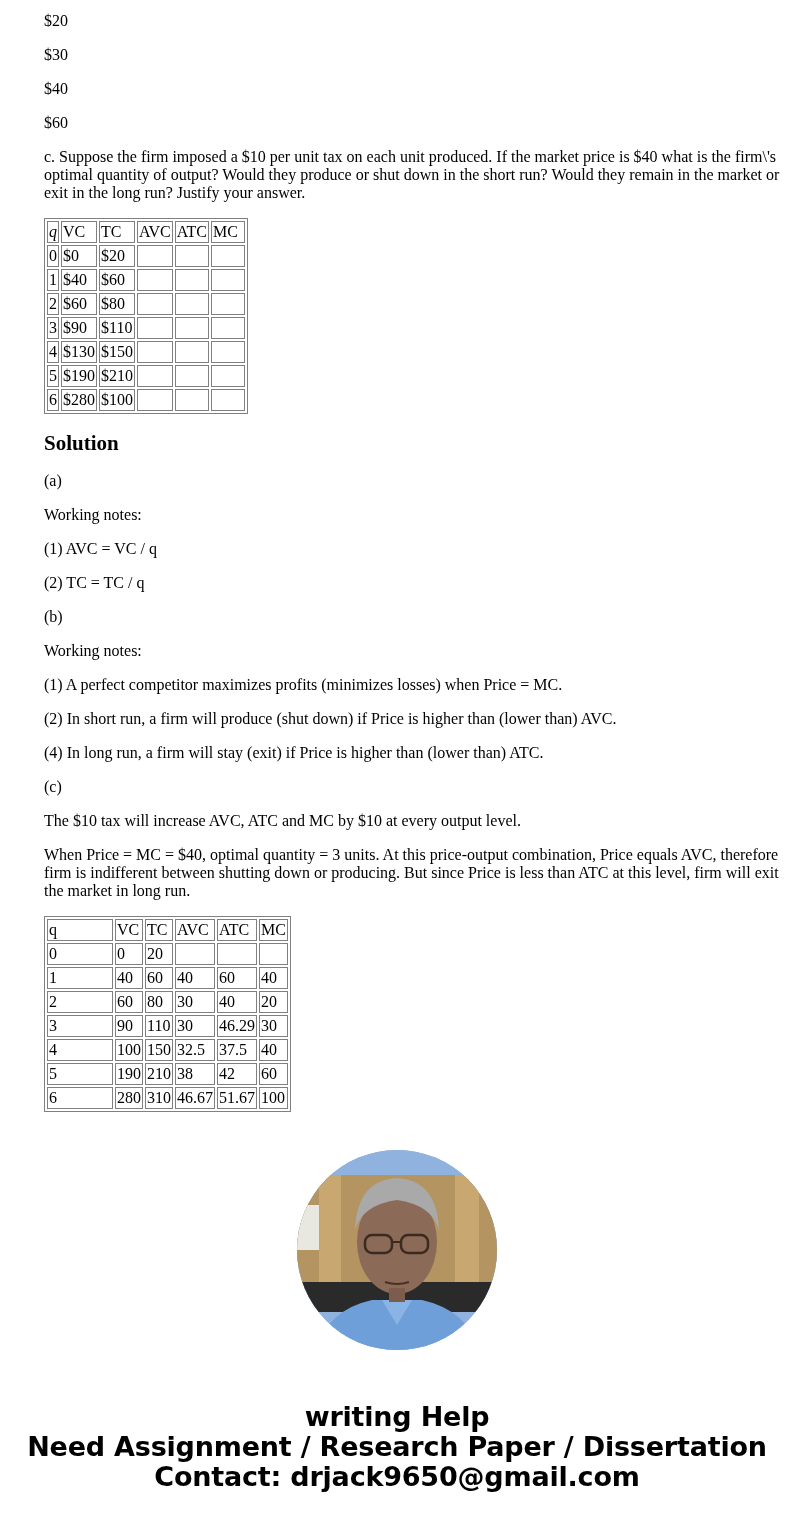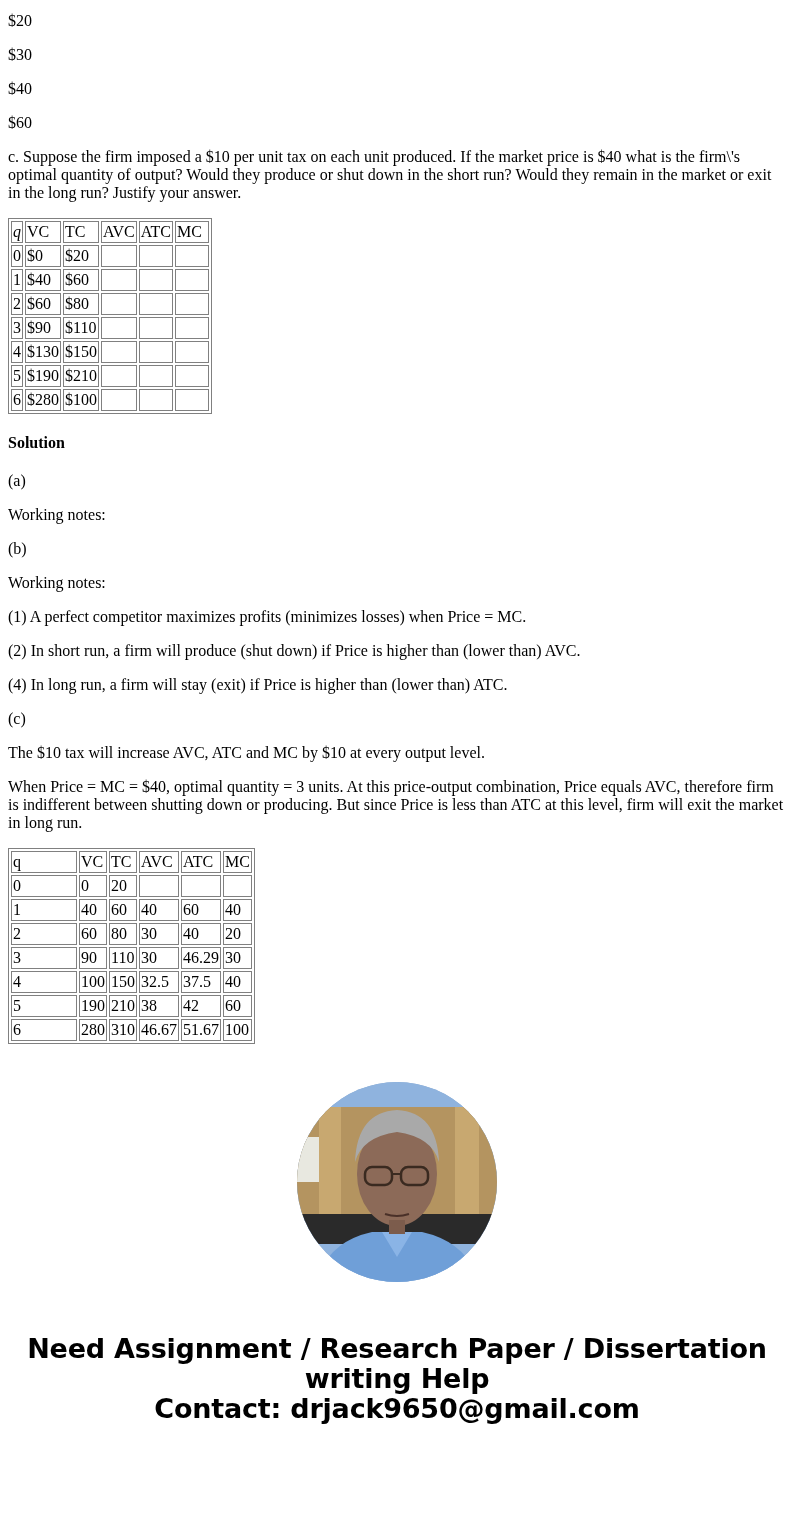--- a/index.html
+++ b/index.html
@@ -3,24 +3,24 @@
 <meta charset="utf-8">
 <style>
   html, body { margin: 0; padding: 0; background: #ffffff; }
   body {
     width: 794px;
     font-family: "Liberation Serif", serif;
     font-size: 16px;
     color: #000;
     line-height: 18px;
   }
-  .content { padding: 0 8px; }
+  .content { padding: 0 8px; margin-left: 36px; }
   p { margin: 16px 0; }
   p.first { margin-top: 12px; }
-  h3 { font-size: 16px; font-weight: bold; margin: 18px 0; line-height: 22px; }
+  h3 { font-size: 21px; font-weight: bold; margin: 18px 0; line-height: 22px; }
   table { border-collapse: separate; border-spacing: 2px; border: 1px solid #808080; margin: 16px 0; }
   td { border: 1px solid #808080; padding: 1px; height: 16px; line-height: 18px; }
   table.q td.empty { width: 30px; }
   table.sol td.qcol { width: 62px; }
   table.sol td.avccol { min-width: 34px; }
   table.sol td.atccol { min-width: 34px; }
   table.sol td.mccol { min-width: 24px; }
   .avatar-wrap { display: flex; justify-content: center; margin-top: 38px; }
   .avatar {
     width: 200px; height: 200px; border-radius: 50%; overflow: hidden;
@@ -114,20 +114,22 @@
       <td class="empty"></td>
       <td class="empty"></td>
     </tr>
   </tbody>
     </table>
 
   <h3>Solution</h3>
 
   <p>(a)</p>
   <p>Working notes:</p>
+  <p>(1) AVC = VC / q</p>
+  <p>(2) TC = TC / q</p>
 
   <p>(b)</p>
   <p>Working notes:</p>
   <p>(1) A perfect competitor maximizes profits (minimizes losses) when Price = MC.</p>
   <p>(2) In short run, a firm will produce (shut down) if Price is higher than (lower than) AVC.</p>
   <p>(4) In long run, a firm will stay (exit) if Price is higher than (lower than) ATC.</p>
 
   <p>(c)</p>
   <p>The $10 tax will increase AVC, ATC and MC by $10 at every output level.</p>
   <p>When Price = MC = $40, optimal quantity = 3 units. At this price-output combination, Price equals AVC, therefore firm is indifferent between shutting down or producing. But since Price is less than ATC at this level, firm will exit the market in long run.</p>
@@ -218,16 +220,16 @@
       <rect x="68" y="85" width="27" height="18" rx="7" fill="none" stroke="#3a2a20" stroke-width="2.5"></rect>
       <rect x="104" y="85" width="27" height="18" rx="7" fill="none" stroke="#3a2a20" stroke-width="2.5"></rect>
       <line x1="95" y1="92" x2="104" y2="92" stroke="#3a2a20" stroke-width="2"></line>
       <rect x="92" y="138" width="16" height="14" fill="#7c5c4c"></rect>
       <path d="M88 132 Q100 136 112 132" stroke="#4a3028" stroke-width="2" fill="none"></path>
     </svg>
   </div>
 </div>
 
 <div class="footer">
+  <div>writing Help</div>
   <div>Need Assignment / Research Paper / Dissertation</div>
-  <div>writing Help</div>
   <div>Contact: drjack9650@gmail.com</div>
 </div>
 
 </body></html>

